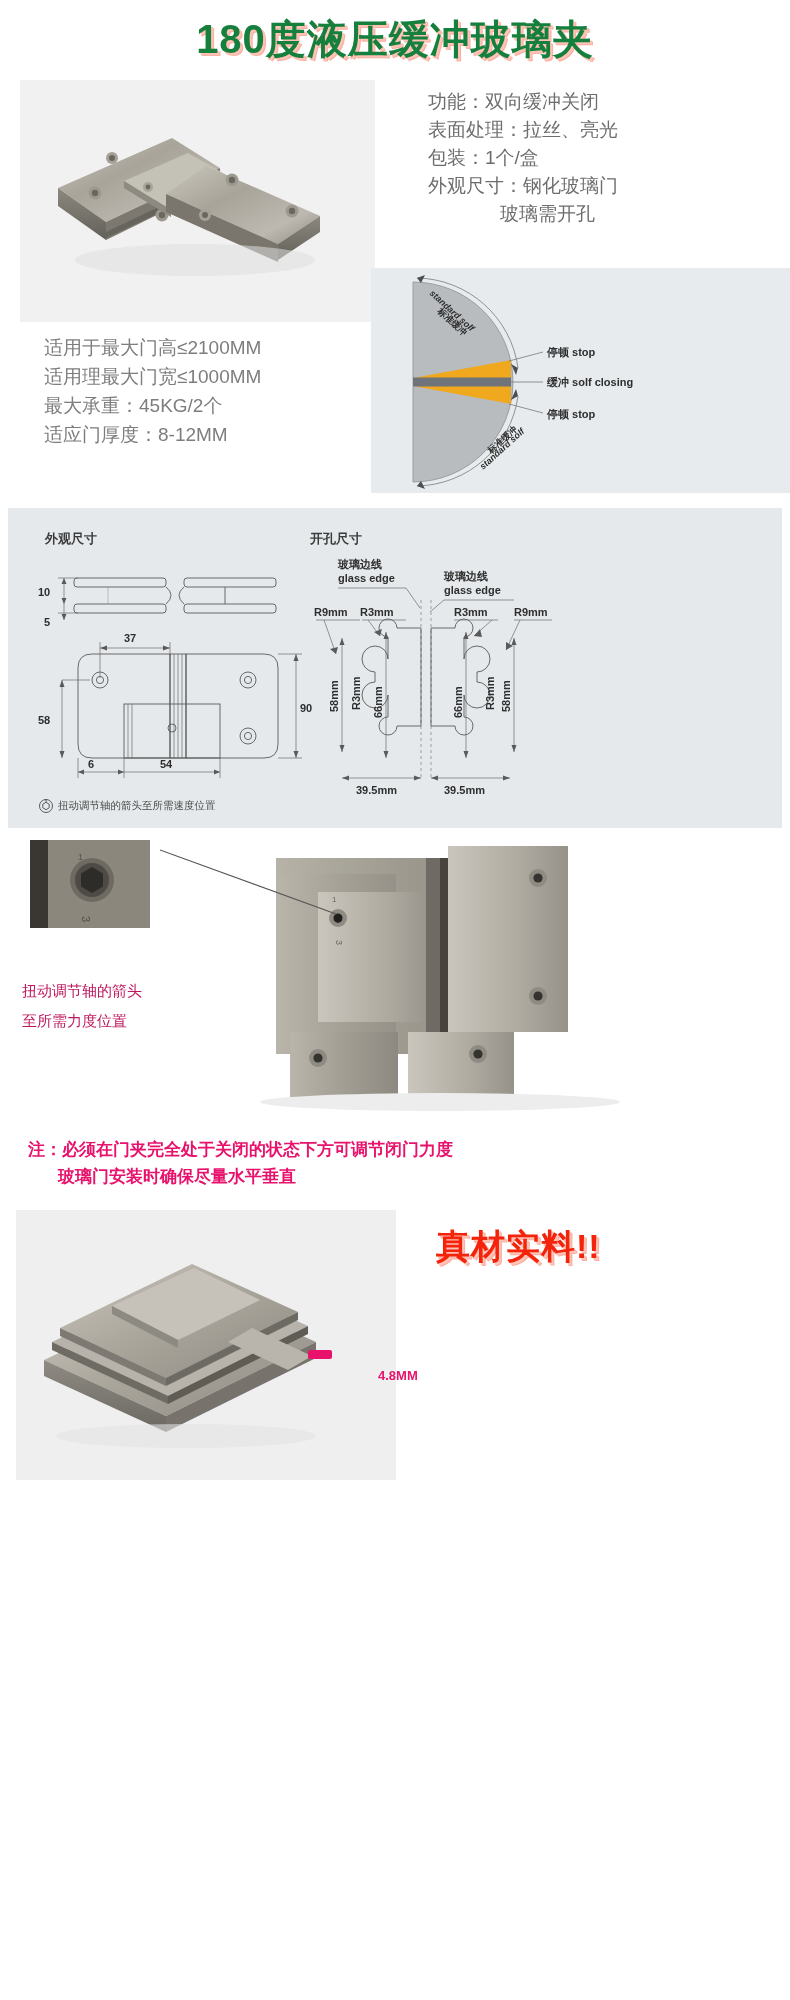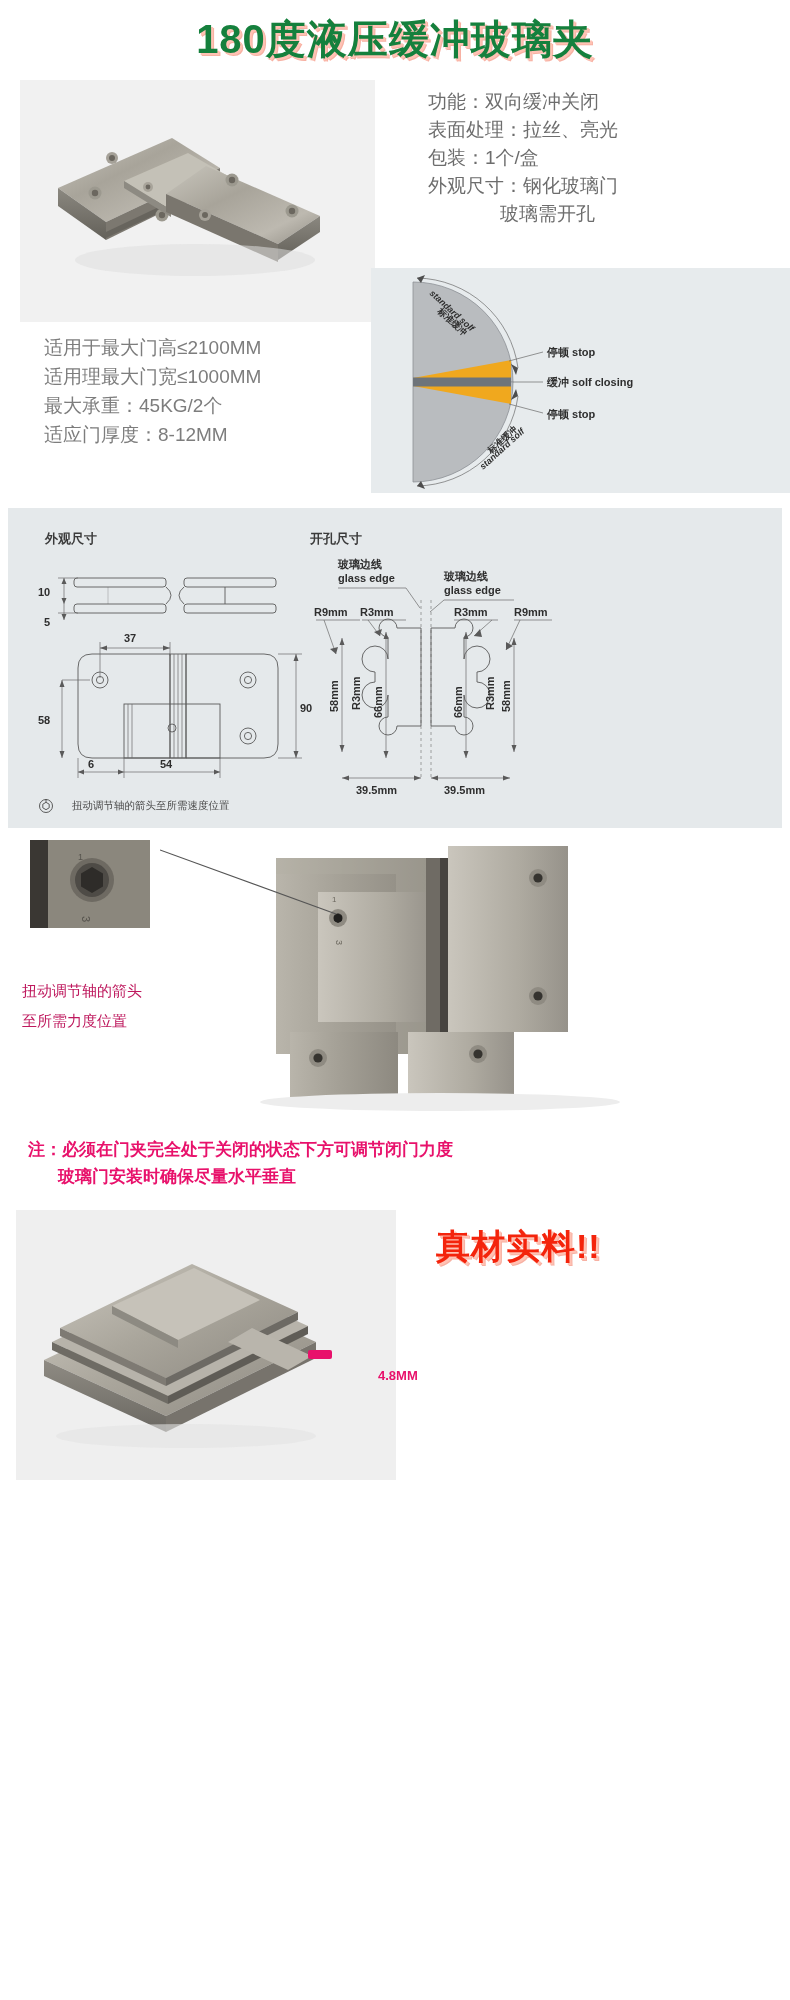--- a/index.html
+++ b/index.html
@@ -49,21 +49,21 @@
 
   
   .sec-dim {
     position: relative; margin: 0 8px; height: 320px; background: #e5e9eb;
   }
   .dim-caption {
     position: absolute; font-size: 13px; color: #3b3b3b; font-weight: bold;
   }
   .dim-note {
     position: absolute; left: 30px; bottom: 14px; font-size: 10.5px; color: #4a4a4a;
-    display: flex; align-items: center; gap: 18px;
+    display: flex; align-items: center; gap: 4px;
   }
   .dim-svg { position: absolute; }
 
   
   .sec-adjust { position: relative; height: 300px; }
   .macro-photo {
     position: absolute; left: 30px; top: 12px; width: 120px; height: 88px;
     background: linear-gradient(150deg,#6e6a62,#8e8a80 45%,#56524c);
     overflow: hidden;
   }

